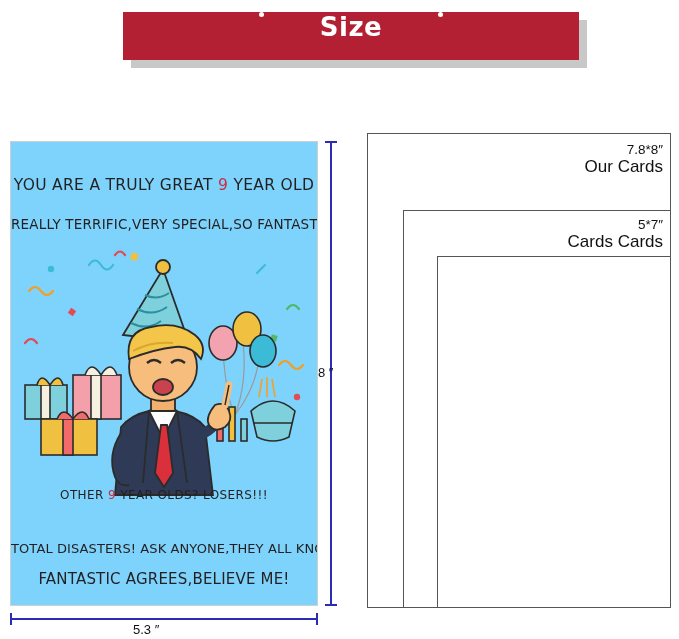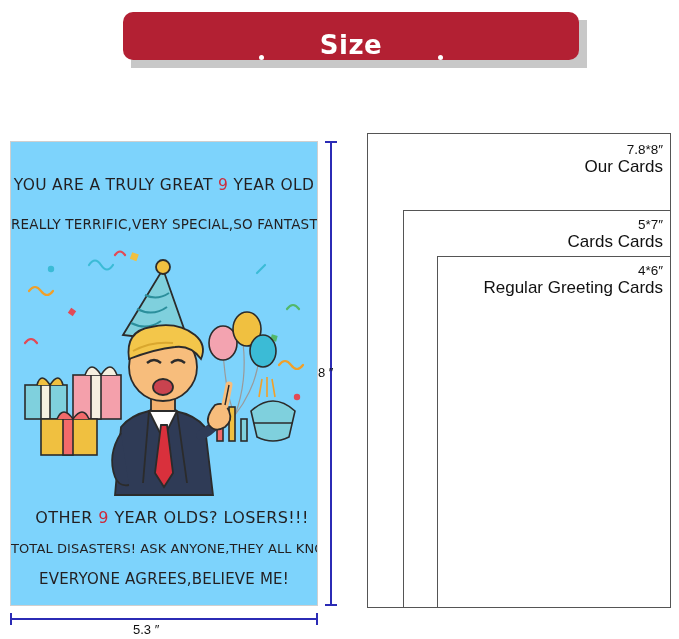--- a/index.html
+++ b/index.html
@@ -33,24 +33,23 @@
     opacity: .55;
   }
   #header-bar {
     position: absolute;
     left: 0;
     top: 0;
     width: 456px;
     height: 48px;
     background: #b32033;
     display: flex;
-    align-items: flex-end;
+    align-items: flex-start;
     justify-content: center;
     gap: 56px;
-    border-radius: 10px;
   }
   #header-bar .dot {
     width: 5px;
     height: 5px;
     border-radius: 50%;
     background: #ffffff;
   }
   #header-title {
     color: #ffffff;
     font-size: 26px;
@@ -81,21 +80,21 @@
     text-align: center;
     color: #231f20;
     font-family: "DejaVu Sans", sans-serif;
     white-space: nowrap;
   }
   .red { color: #cc2b3c; }
 
   #line-top1 { top: 34px; font-size: 15.5px; letter-spacing: .3px; }
   #line-top2 { top: 74px; font-size: 13.5px; letter-spacing: .2px; }
 
-  #line-bot1 { top: 366px; font-size: 16px; letter-spacing: .4px; margin-left: 8px; }
+  #line-bot1 { top: 346px; font-size: 12px; letter-spacing: .4px; }
   #line-bot2 { top: 399px; font-size: 13px; letter-spacing: .1px; }
   #line-bot3 { top: 428px; font-size: 15px; letter-spacing: .2px; }
 
   
   #dim-right {
     position: absolute;
     left: 330px;
     top: 141px;
     width: 2px;
     height: 465px;
@@ -278,21 +277,21 @@
         <path d="M204 158 q10 -4 14 6 q4 10 -4 16 q-10 6 -16 -2 q-4 -8 6 -20 z" fill="#f7bd7c"></path>
         <path d="M214 158 l4 -20" stroke="#f7bd7c" stroke-width="7" stroke-linecap="round"></path>
         <path d="M214 158 l4 -20" stroke="#2b2b2b" stroke-width="1.4" fill="none"></path>
       </g>
     </svg>
 
     <div class="card-line" id="line-bot1">
       <span>OTHER </span><span class="red">9</span><span> YEAR OLDS? LOSERS!!!</span>
     </div>
     <div class="card-line" id="line-bot2">TOTAL DISASTERS! ASK ANYONE,THEY ALL KNOW</div>
-    <div class="card-line" id="line-bot3">EVERYONE AGREES,BELIEVE ME!</div>
+    <div class="card-line" id="line-bot3">FANTASTIC AGREES,BELIEVE ME!</div>
   </div>
 </div>
 
 <div id="dim-right"></div>
 <div id="dim-right-label">8 ″</div>
 <div id="dim-bottom"></div>
 <div id="dim-bottom-label">5.3 ″</div>
 
 <div id="size-diagram">
   <div class="size-box" id="box-ours"></div>
@@ -302,17 +301,13 @@
   <div class="size-label" id="label-ours">
     <span class="dim">7.8*8″</span>
     <span class="name">Our Cards</span>
   </div>
 
   <div class="size-label" id="label-other">
     <span class="dim">5*7″</span>
     <span class="name">Cards Cards</span>
   </div>
 
-  <div class="size-label" id="label-regular">
-    <span class="dim">4*6″</span>
-    <span class="name">Regular Greeting Cards</span>
-  </div>
 </div>
 
 </body></html>

